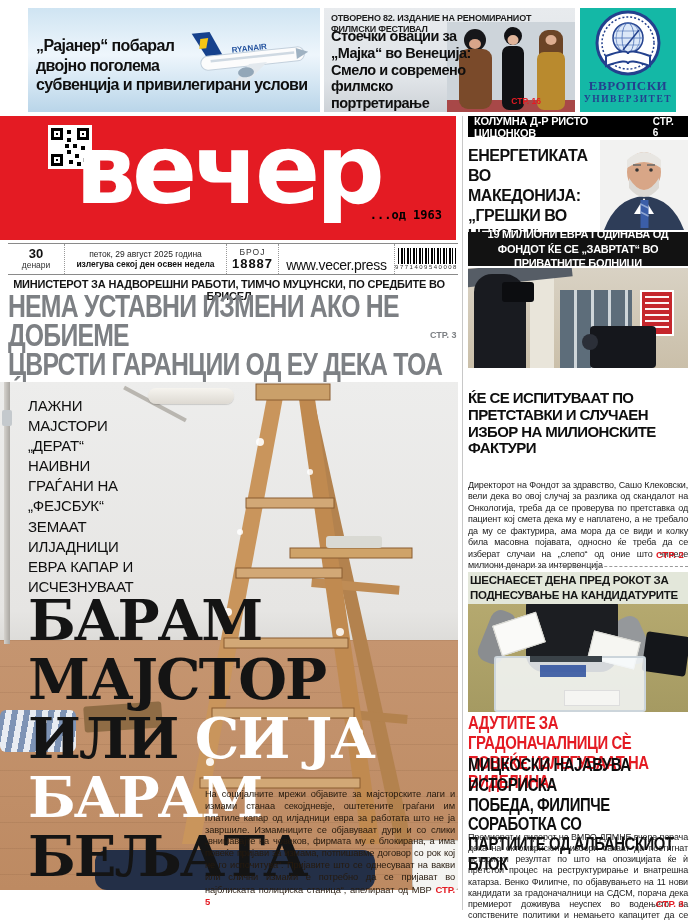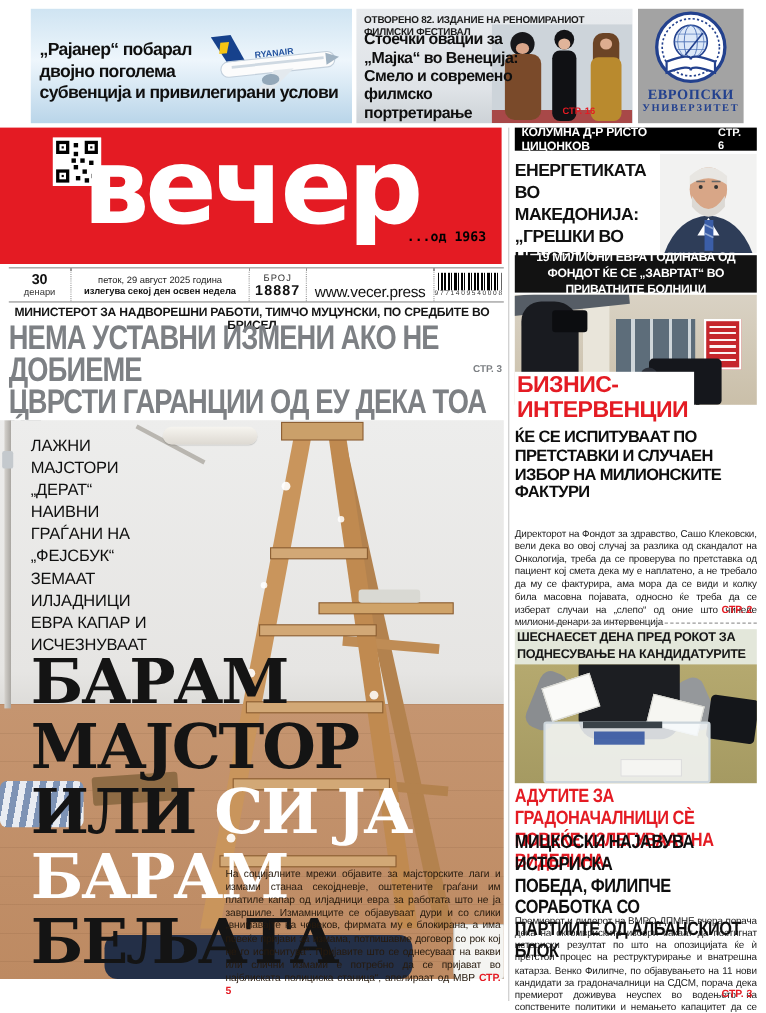--- a/index.html
+++ b/index.html
@@ -18,21 +18,21 @@
   .plane{left:150px;top:14px;width:140px;height:62px;transform:rotate(-6deg);}
 
   .teaser-festival{left:324px;top:8px;width:251px;height:104px;overflow:hidden;
      background:linear-gradient(180deg,#e8ebee 0%,#dfe3e7 70%,#cdd2d7 100%);}
   .fest-kicker{left:7px;top:5px;width:240px;}
   .fest-head{left:7px;top:20px;width:160px;font-size:14.5px;font-weight:bold;line-height:1.16;
      color:#0f0f0f;letter-spacing:-0.5px;}
   .fest-photo{right:0;top:14px;width:128px;height:90px;}
   .fest-ref{right:34px;bottom:6px;font-size:8.5px;font-weight:bold;color:#e41b23;}
 
-  .teaser-univ{left:580px;top:8px;width:96px;height:104px;background:#a3a3a3;text-align:center;}
+  .teaser-univ{left:580px;top:8px;width:96px;height:104px;background:#14b8a6;text-align:center;}
   .univ-emblem{left:13px;top:2px;width:70px;height:70px;}
   .univ-l1{left:0;top:70px;width:96px;font-family:"Liberation Serif",serif;font-weight:bold;
      font-size:13px;color:#23418e;letter-spacing:0.5px;}
   .univ-l2{left:0;top:86px;width:96px;font-family:"Liberation Serif",serif;font-weight:bold;
      font-size:9.5px;color:#23418e;letter-spacing:1.5px;}
 
   
   .masthead{left:0;top:116px;width:456px;height:124px;background:#e41b23;}
   .qr{left:48px;top:9px;width:44px;height:44px;background:#fff;}
   .logo{left:0;top:2px;width:456px;text-align:center;font-family:"DejaVu Sans",sans-serif;
@@ -358,22 +358,20 @@
         <div class="hp-sign-in"></div>
       </div>
     <div class="abs hp-man"></div>
     <div class="abs hp-cam1"></div>
     <div class="abs hp-leg1"></div>
     <div class="abs hp-leg2"></div>
     <div class="abs hp-cam2"></div>
     <div class="abs hp-lens"></div>
   </div>
 
-  <div class="abs ml biz-label">БИЗНИС-
-ИНТЕРВЕНЦИИ</div>
   <div class="abs rc ml biz-head">ЌЕ СЕ ИСПИТУВААТ ПО
 ПРЕТСТАВКИ И СЛУЧАЕН
 ИЗБОР НА МИЛИОНСКИТЕ
 ФАКТУРИ</div>
   <p class="abs rc biz-body" style="margin:0">Директорот на Фондот за здравство, Сашо Клековски, вели дека во овој случај за разлика од скандалот на Онкологија, треба да се проверува по претставка од пациент кој смета дека му е наплатено, а не требало да му се фактурира, ама мора да се види и колку била масовна појавата, односно ќе треба да се изберат случаи на „слепо“ од оние што чинеле милиони денари за интервенција</p>
   <div class="abs ref-red biz-ref">СТР. 2</div>
   <div class="abs dash-div"></div>
 
   <div class="abs rc elec-kicker">ШЕСНАЕСЕТ ДЕНА ПРЕД РОКОТ ЗА ПОДНЕСУВАЊЕ НА КАНДИДАТУРИТЕ ЗА ЛОКАЛНИТЕ ИЗБОРИ</div>
 

